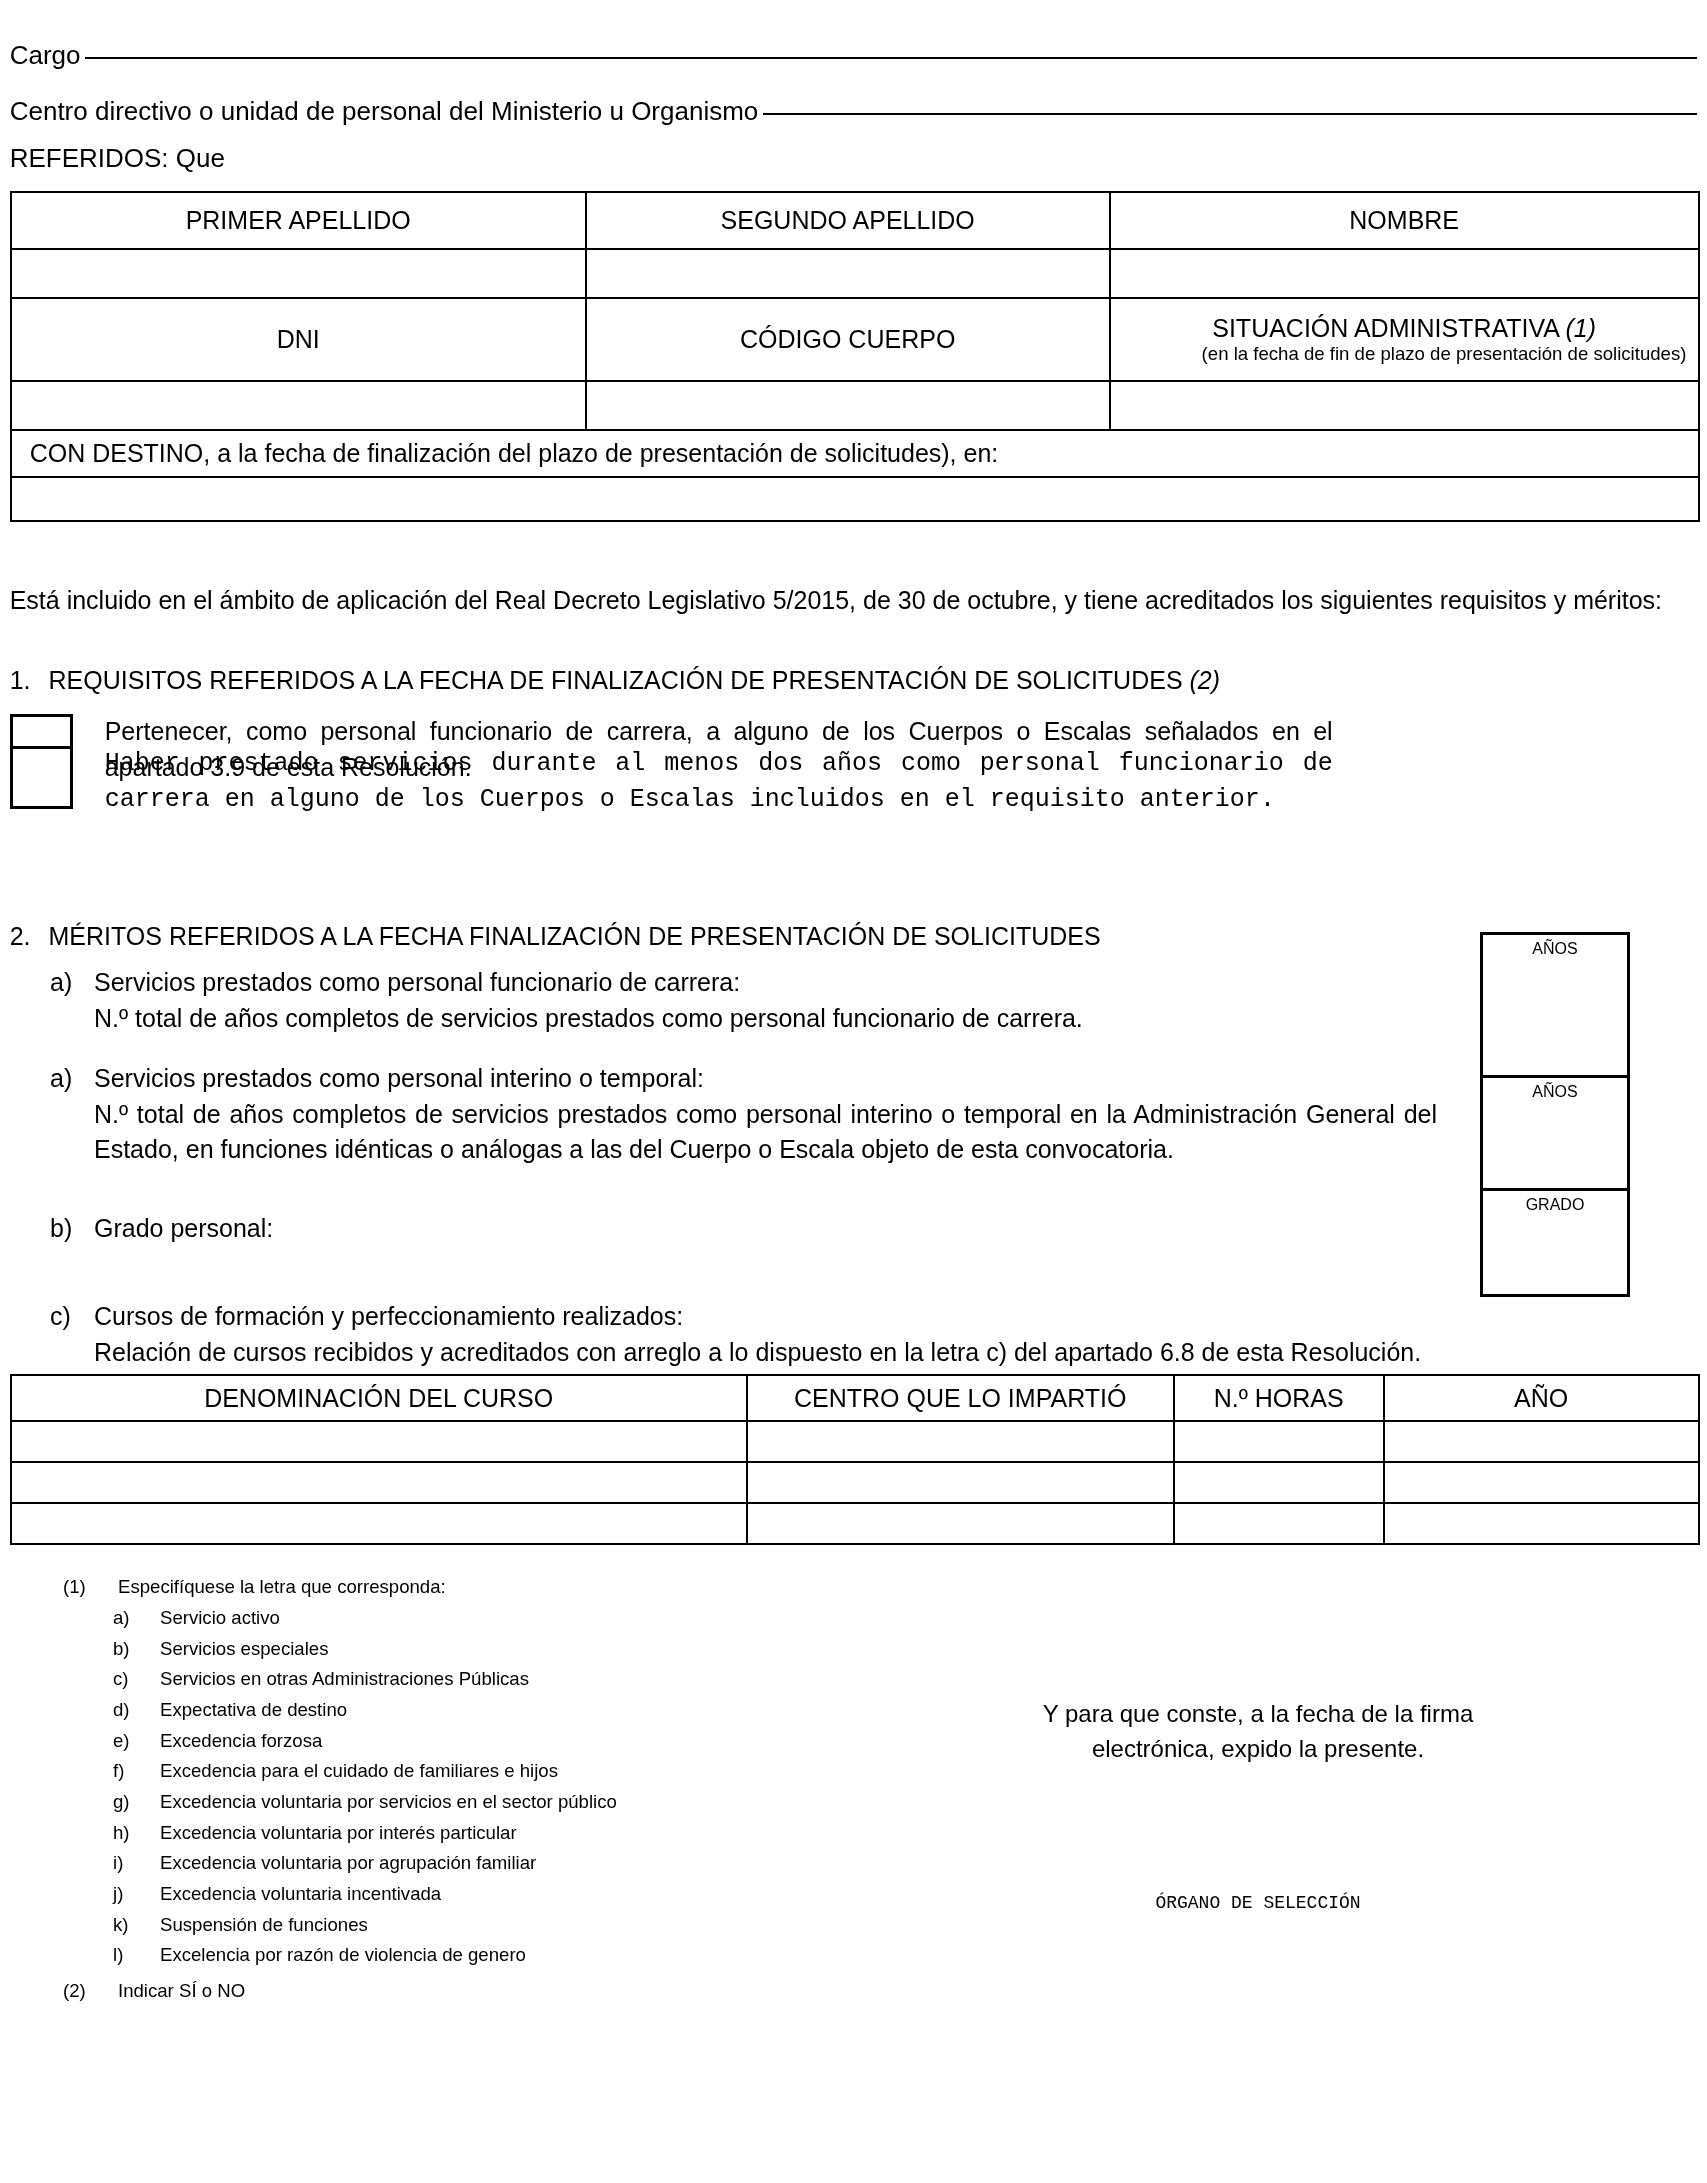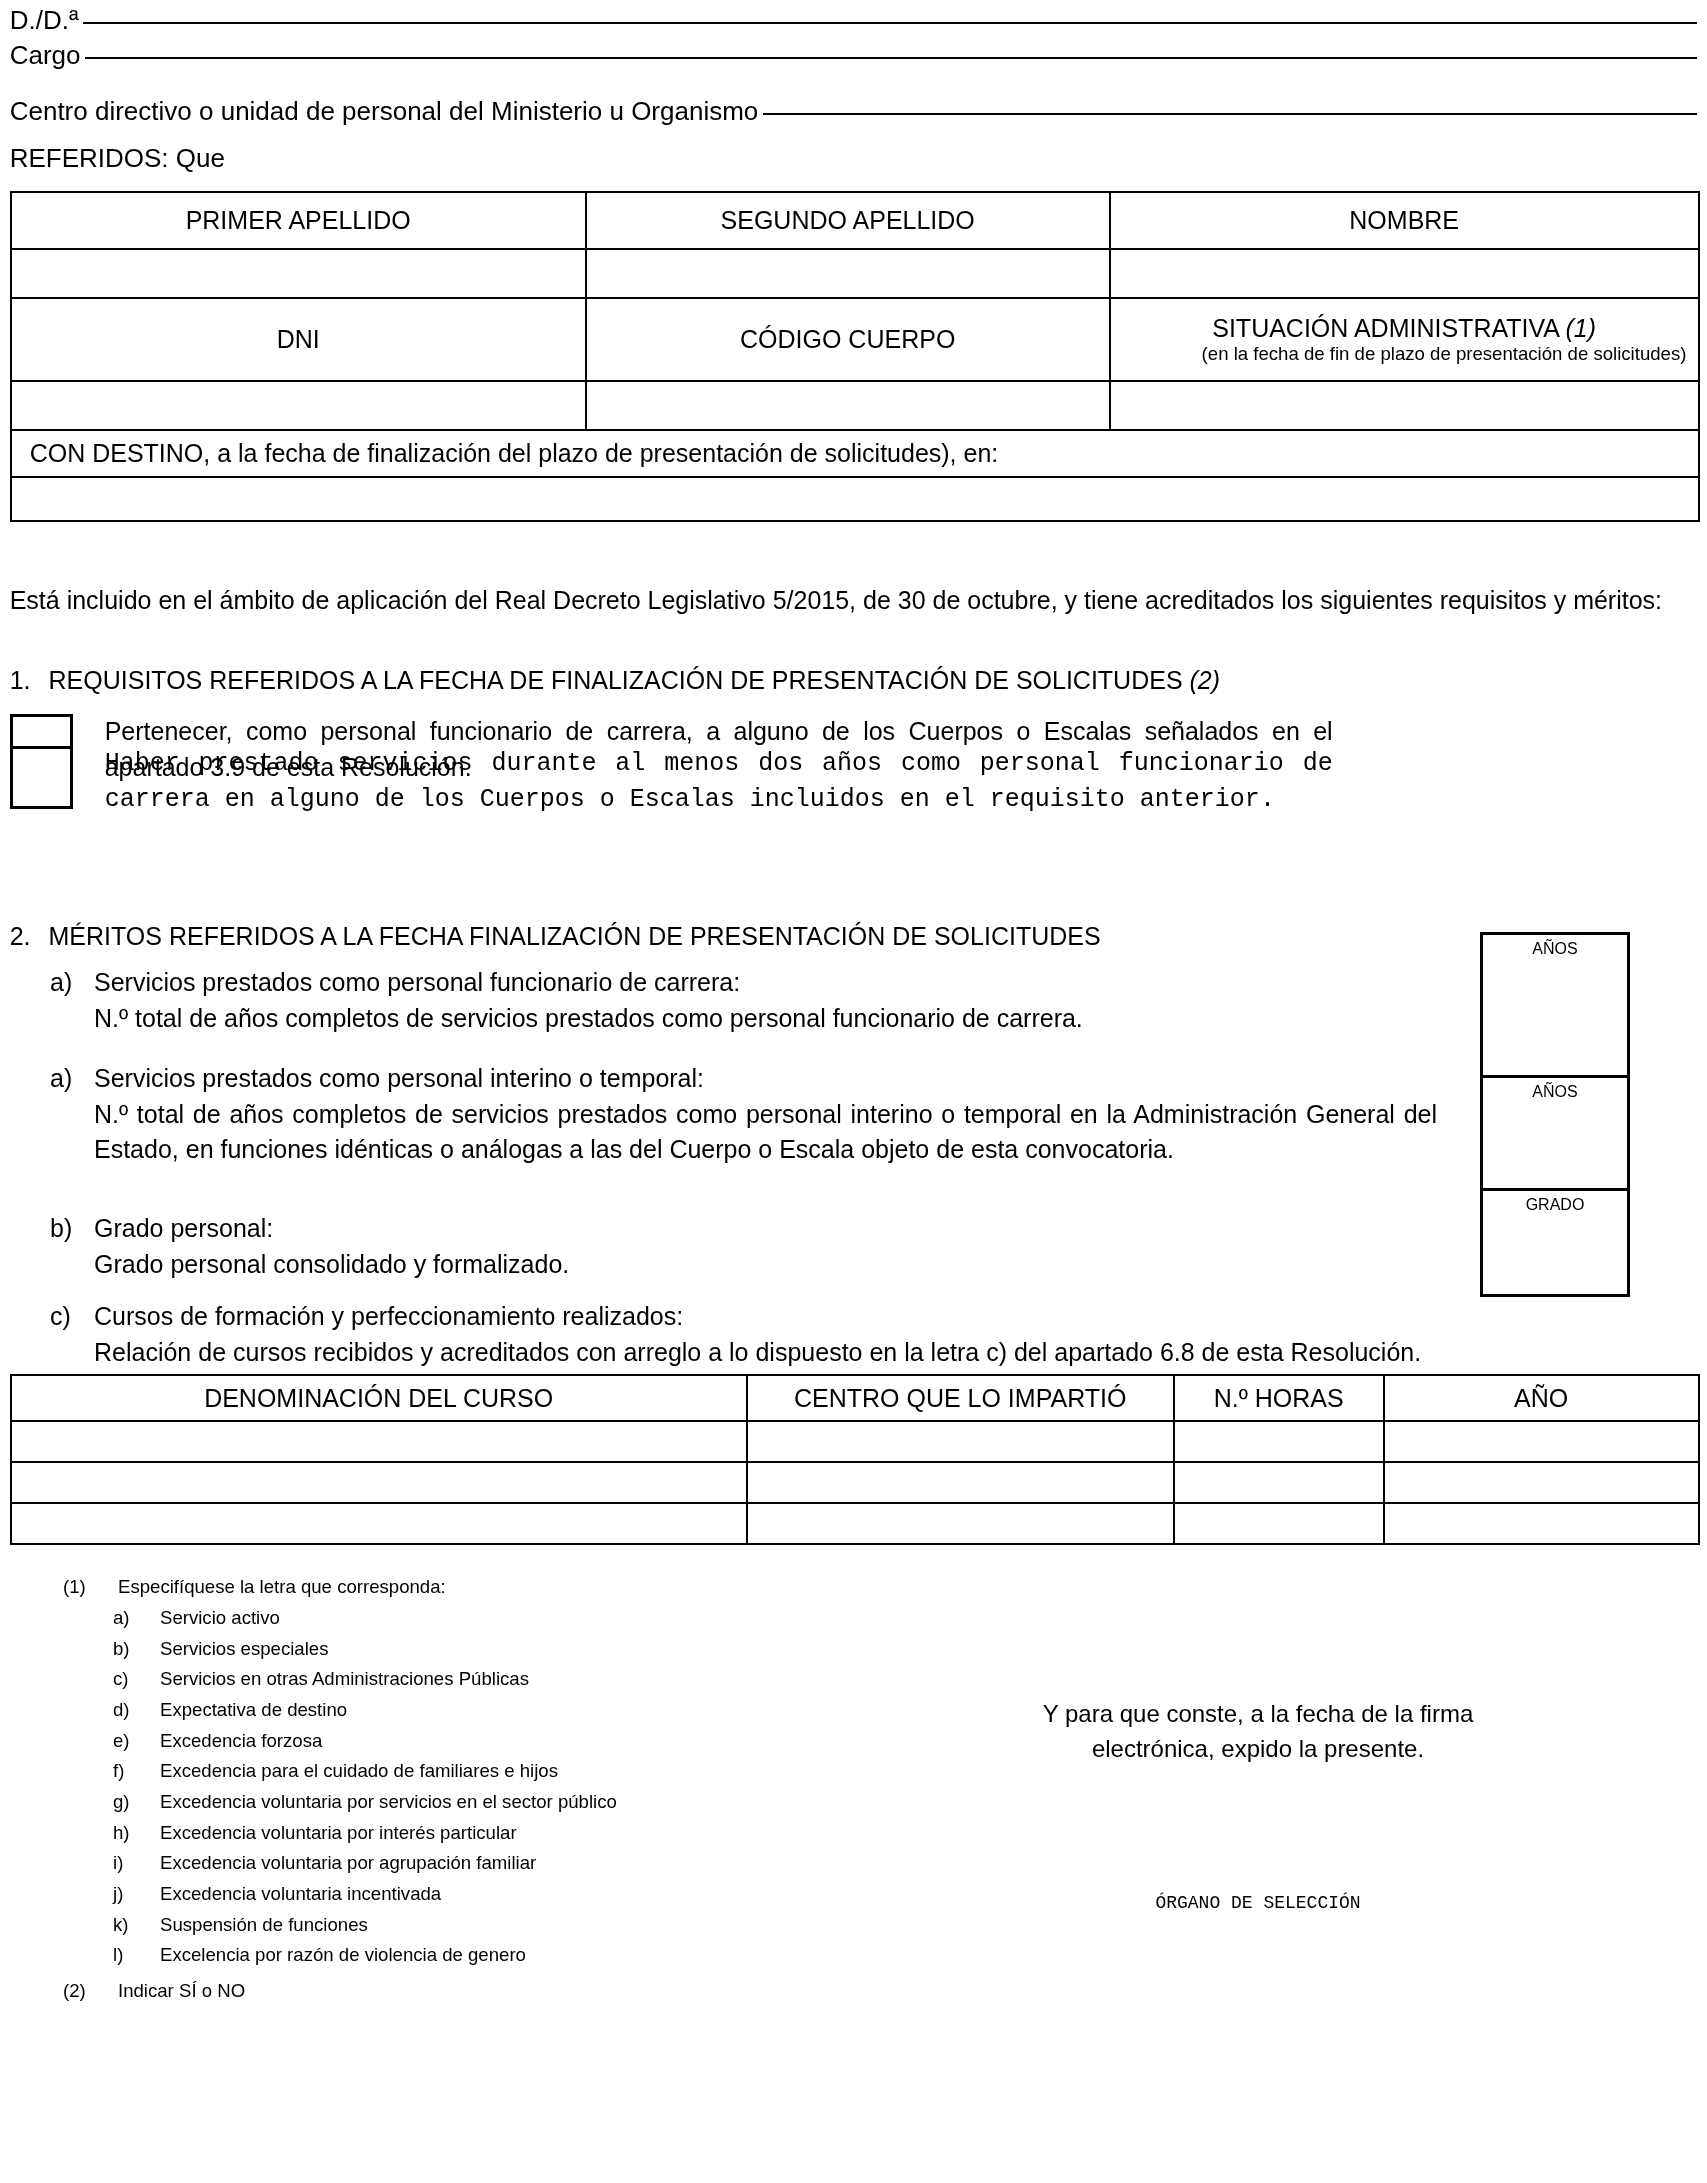--- a/index.html
+++ b/index.html
@@ -193,24 +193,20 @@
     font-size: 18px;
     line-height: 1.0;
     font-family: Liberation Mono, monospace;
   }
 </style>
 </head>
 <body>
 
 <div id="page">
 
-  <div class="hdr-row" style="top:6.5px;">
-    <span class="hdr-label">D./D.ª</span>
-    <span class="hdr-rule"></span>
-  </div>
 
   <div class="hdr-row" style="top:42px;">
     <span class="hdr-label">Cargo</span>
     <span class="hdr-rule"></span>
   </div>
 
   <div class="hdr-row" style="top:98px;">
     <span class="hdr-label">Centro directivo o unidad de personal del Ministerio u Organismo</span>
     <span class="hdr-rule"></span>
   </div>
@@ -295,21 +291,20 @@
     <span class="body">
       <span style="display:block;">Servicios prestados como personal interino o temporal:</span>
       <span class="just" style="display:block;">N.º total de años completos de servicios prestados como personal interino o temporal en la Administración General del Estado, en funciones idénticas o análogas a las del Cuerpo o Escala objeto de esta convocatoria.</span>
     </span>
   </div>
 
   <div class="let-item" style="top:1211px; left:50px; width:1387px;">
     <span class="mark">b)</span>
     <span class="body">
       <span style="display:block;">Grado personal:</span>
-      <span style="display:block;">Grado personal consolidado y formalizado.</span>
     </span>
   </div>
 
   <div class="let-item" style="top:1299px; left:50px; width:1641px;">
     <span class="mark">c)</span>
     <span class="body">
       <span style="display:block;">Cursos de formación y perfeccionamiento realizados:</span>
       <span style="display:block;">Relación de cursos recibidos y acreditados con arreglo a lo dispuesto en la letra c) del apartado 6.8 de esta Resolución.</span>
     </span>
   </div>

